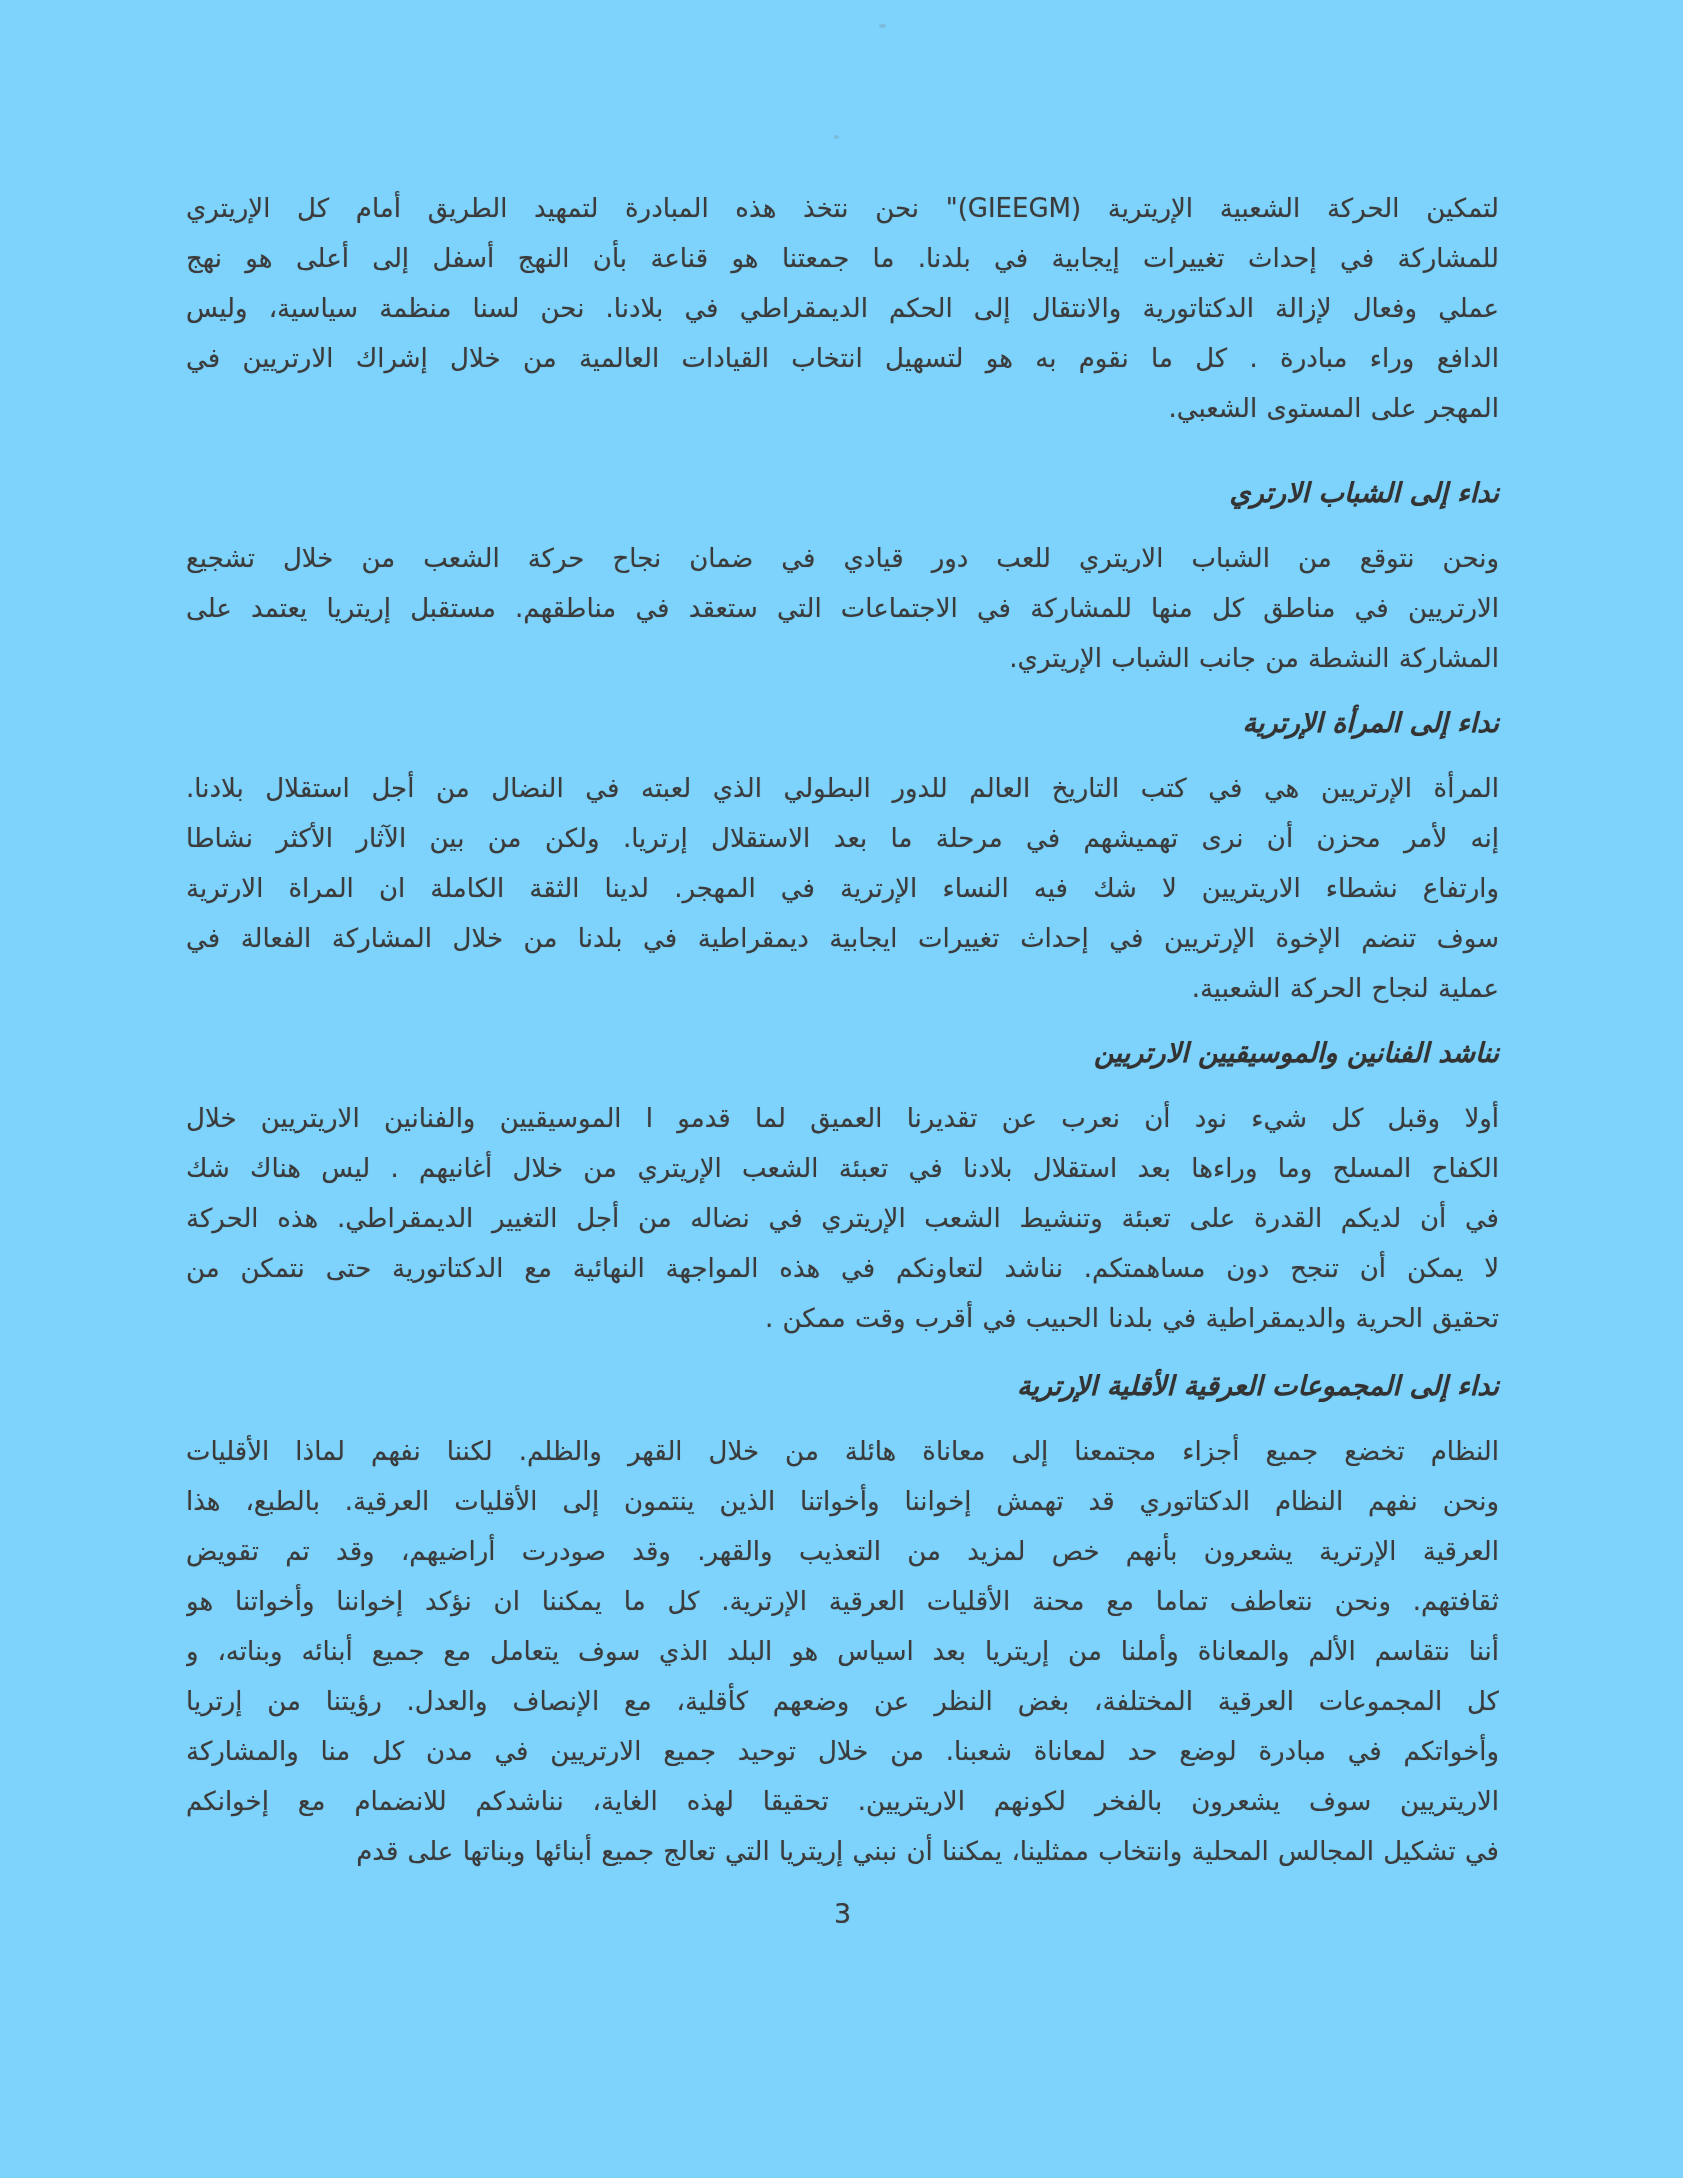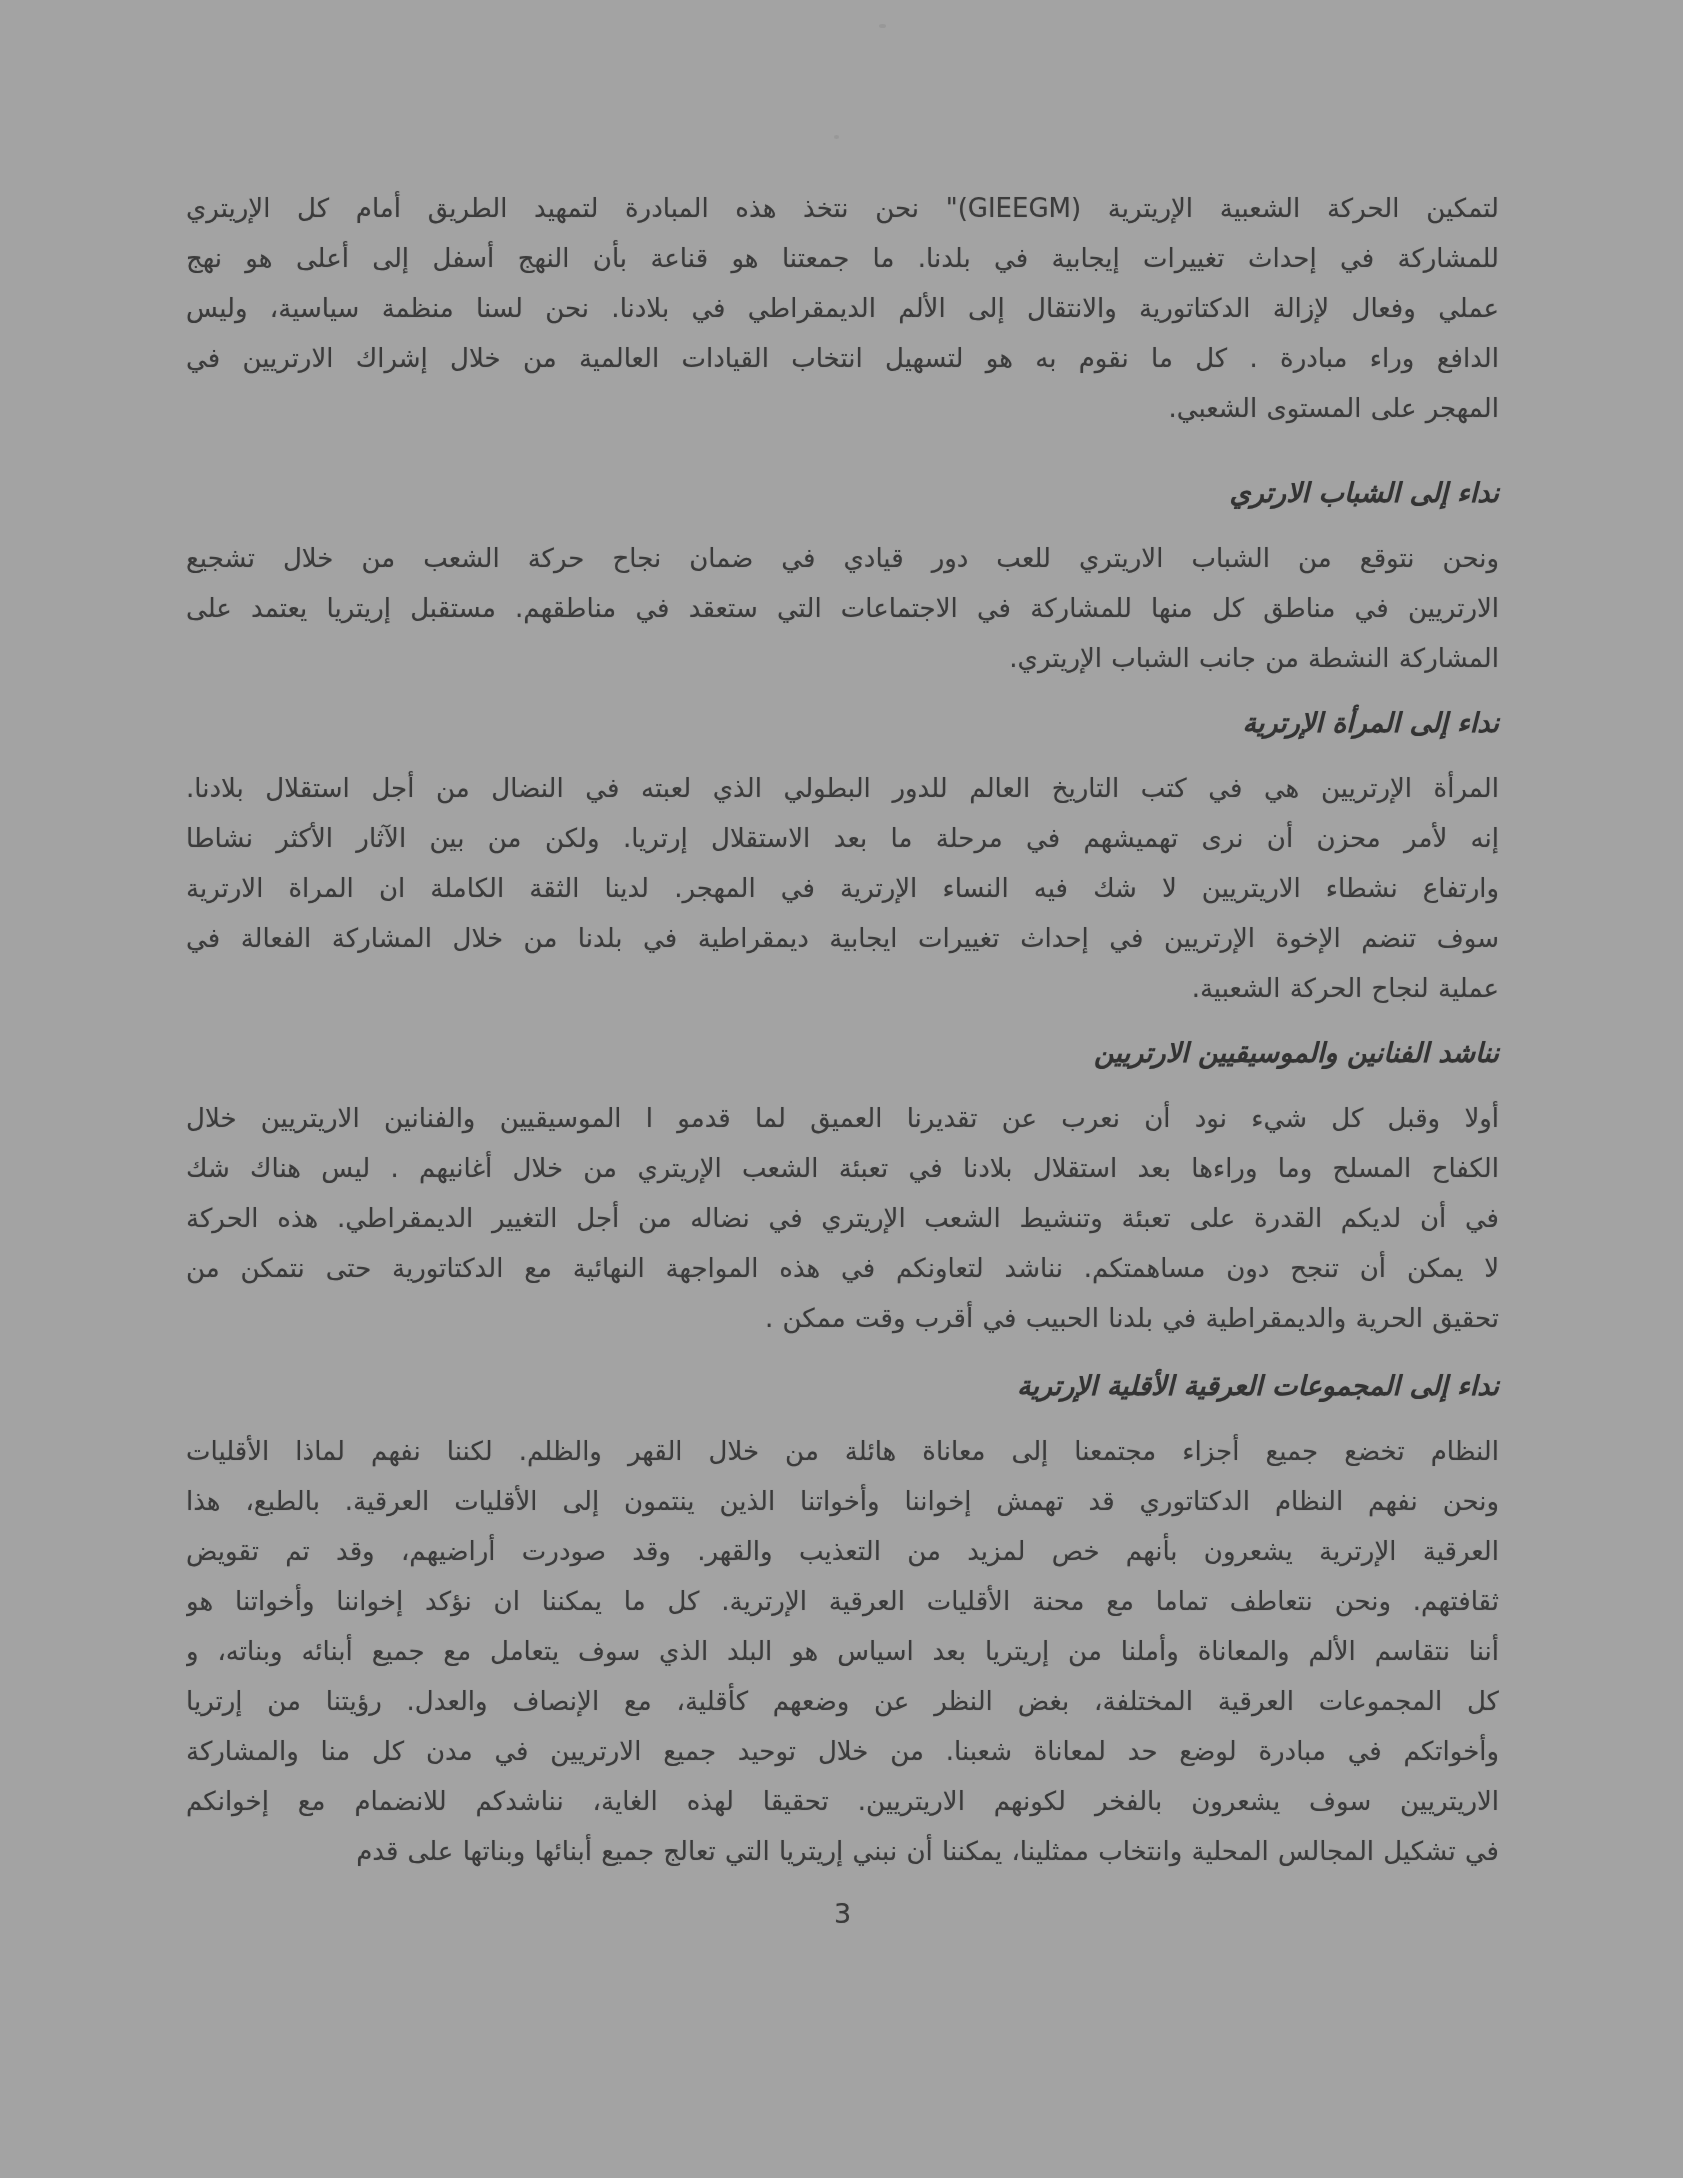--- a/index.html
+++ b/index.html
@@ -7,21 +7,21 @@
     width: 1683px;
     height: 2178px;
     background: #fdfdfd;
     position: relative;
     overflow: hidden;
     font-family: "DejaVu Sans", sans-serif;
   }
   .scan-page {
     position: absolute;
     inset: 0;
-    background: #a3a3a3;
+    background: #7dd3fc;
   }
   .text-block {
     position: absolute;
     top: 183px;
     right: 184px;
     width: 1313px;
     direction: rtl;
     color: #3b3b3b;
     text-shadow: 0 0 1px rgba(70,70,70,0.45);
   }
@@ -71,21 +71,21 @@
 
 <div class="scan-page">
   <div class="speck speck-1"></div>
   <div class="speck speck-2"></div>
 
   <div class="text-block">
 
     <div class="para">
         <div class="line">لتمكين الحركة الشعبية الإريترية (GIEEGM)" نحن نتخذ هذه المبادرة لتمهيد الطريق أمام كل الإريتري</div>
         <div class="line">للمشاركة في إحداث تغييرات إيجابية في بلدنا. ما جمعتنا هو قناعة بأن النهج أسفل إلى أعلى هو نهج</div>
-        <div class="line">عملي وفعال لإزالة الدكتاتورية والانتقال إلى الألم الديمقراطي في بلادنا. نحن لسنا منظمة سياسية، وليس</div>
+        <div class="line">عملي وفعال لإزالة الدكتاتورية والانتقال إلى الحكم الديمقراطي في بلادنا. نحن لسنا منظمة سياسية، وليس</div>
         <div class="line">الدافع وراء مبادرة . كل ما نقوم به هو لتسهيل انتخاب القيادات العالمية من خلال إشراك الارتريين في</div>
         <div class="line">المهجر على المستوى الشعبي.</div>
       </div>
 
     <h2 class="heading m-lg">نداء إلى الشباب الارتري</h2>
     <div class="para m-sm">
         <div class="line">ونحن نتوقع من الشباب الاريتري للعب دور قيادي في ضمان نجاح حركة الشعب من خلال تشجيع</div>
         <div class="line">الارتريين في مناطق كل منها للمشاركة في الاجتماعات التي ستعقد في مناطقهم. مستقبل إريتريا يعتمد على</div>
         <div class="line">المشاركة النشطة من جانب الشباب الإريتري.</div>
       </div>

